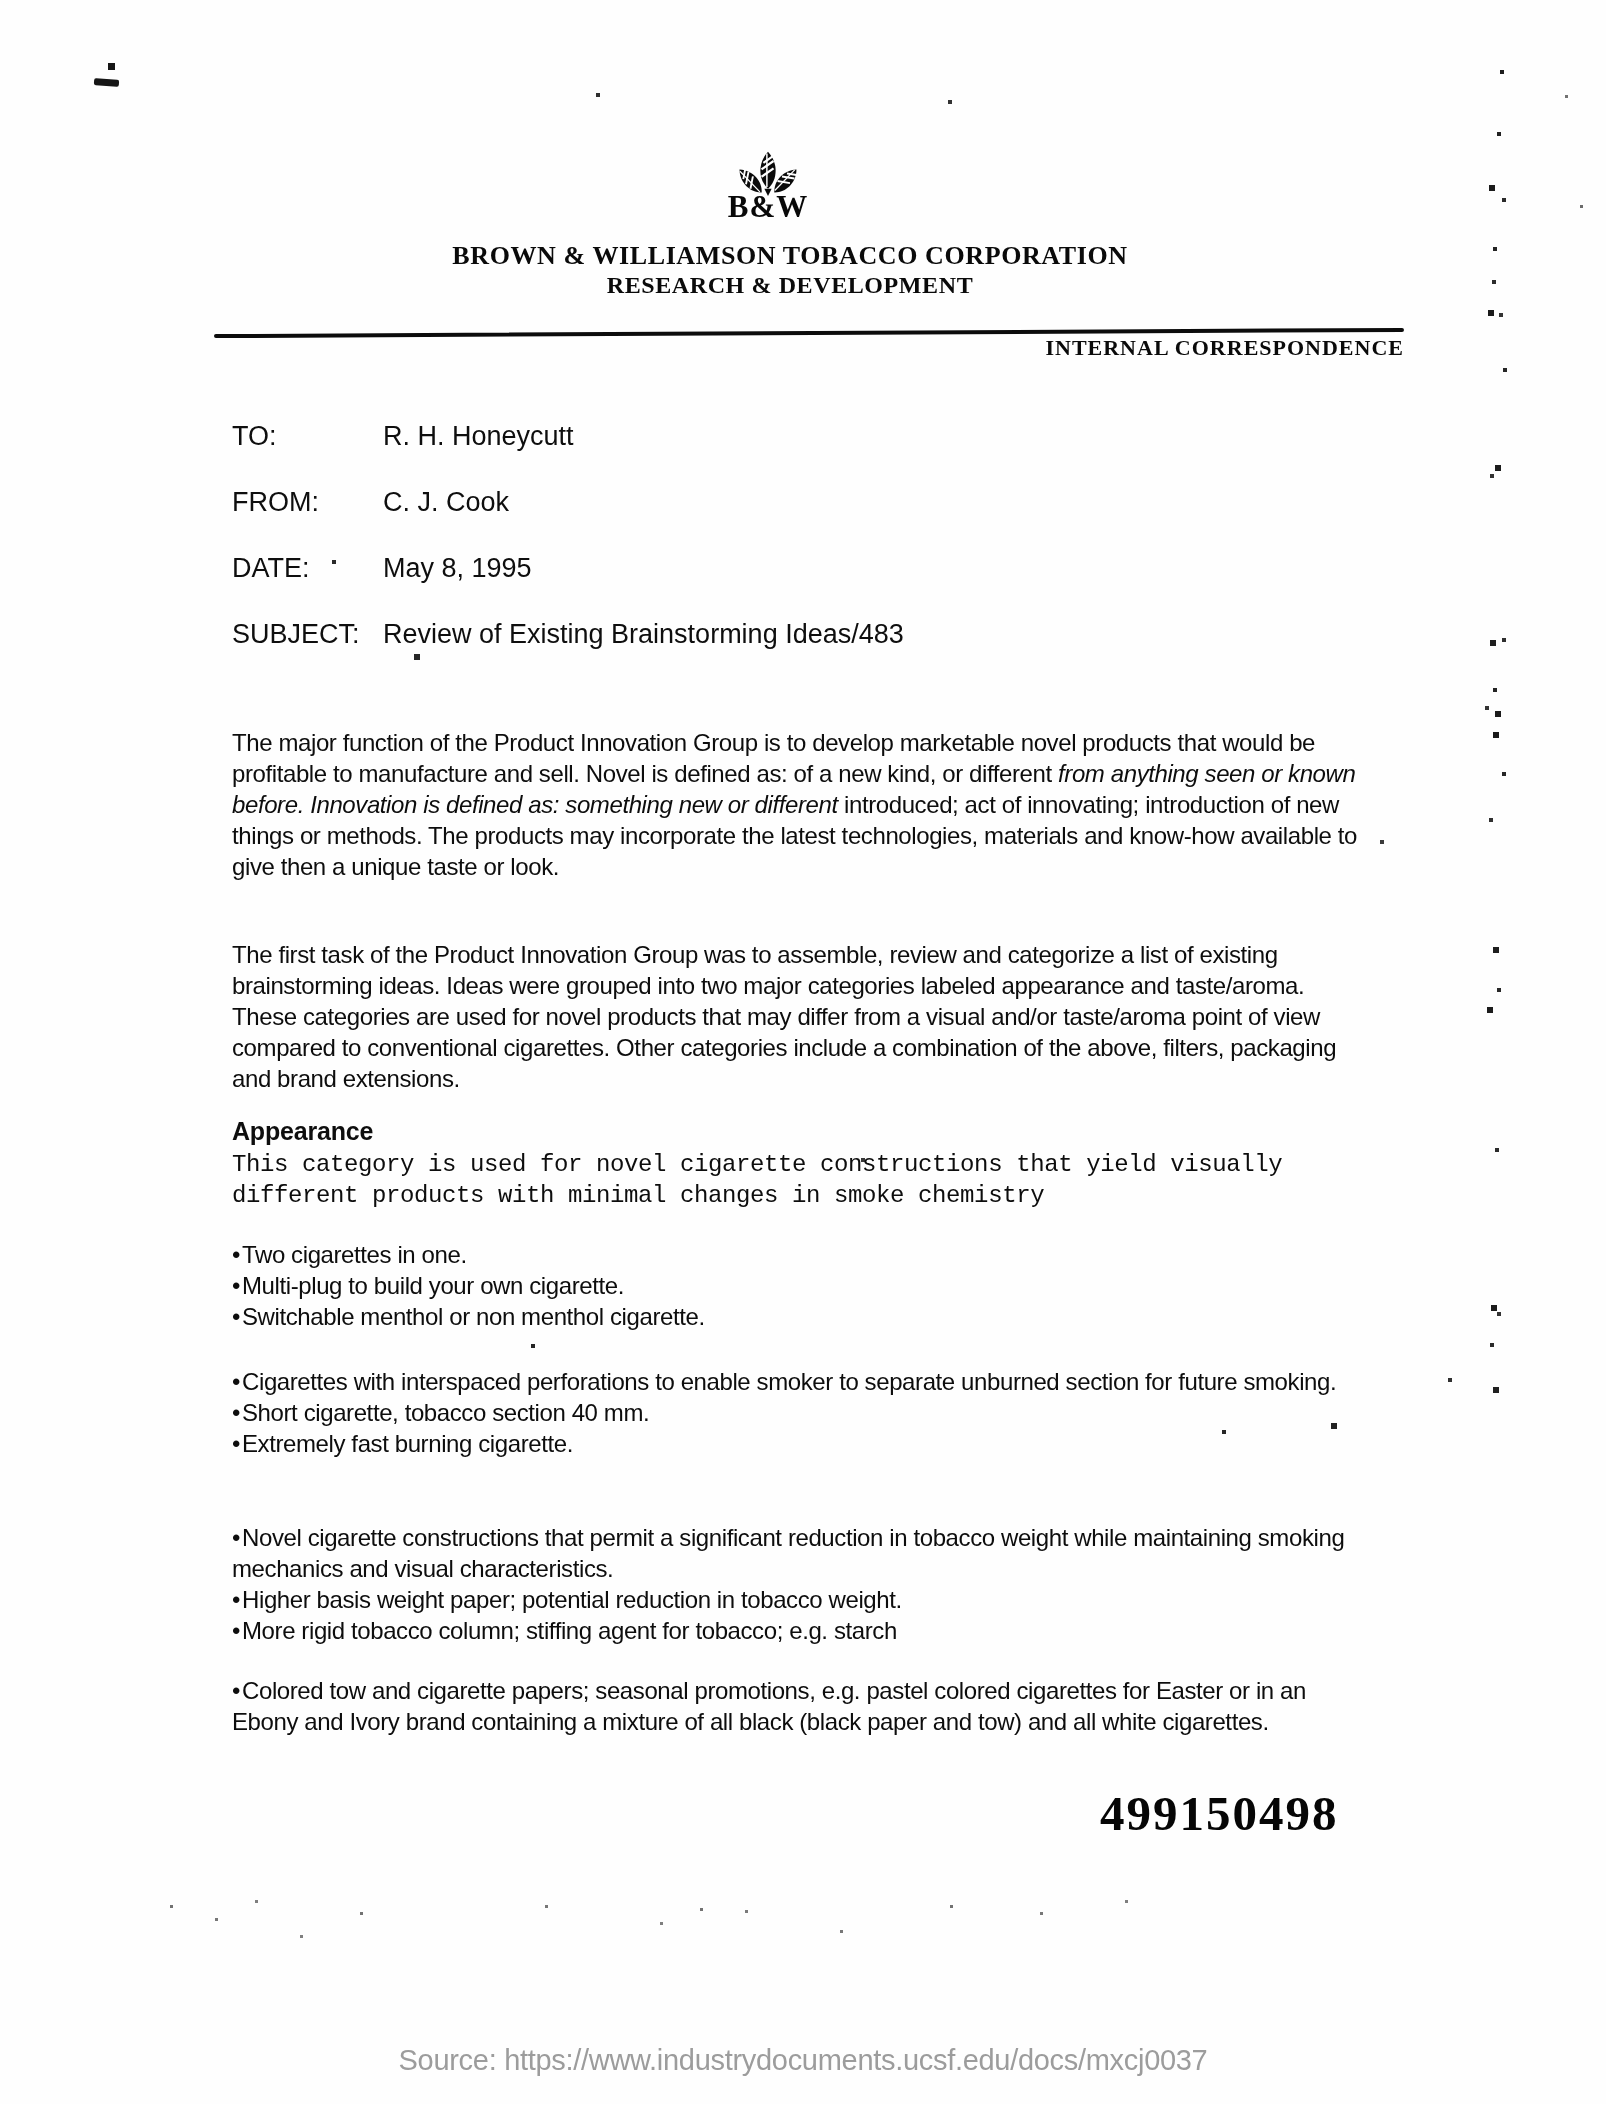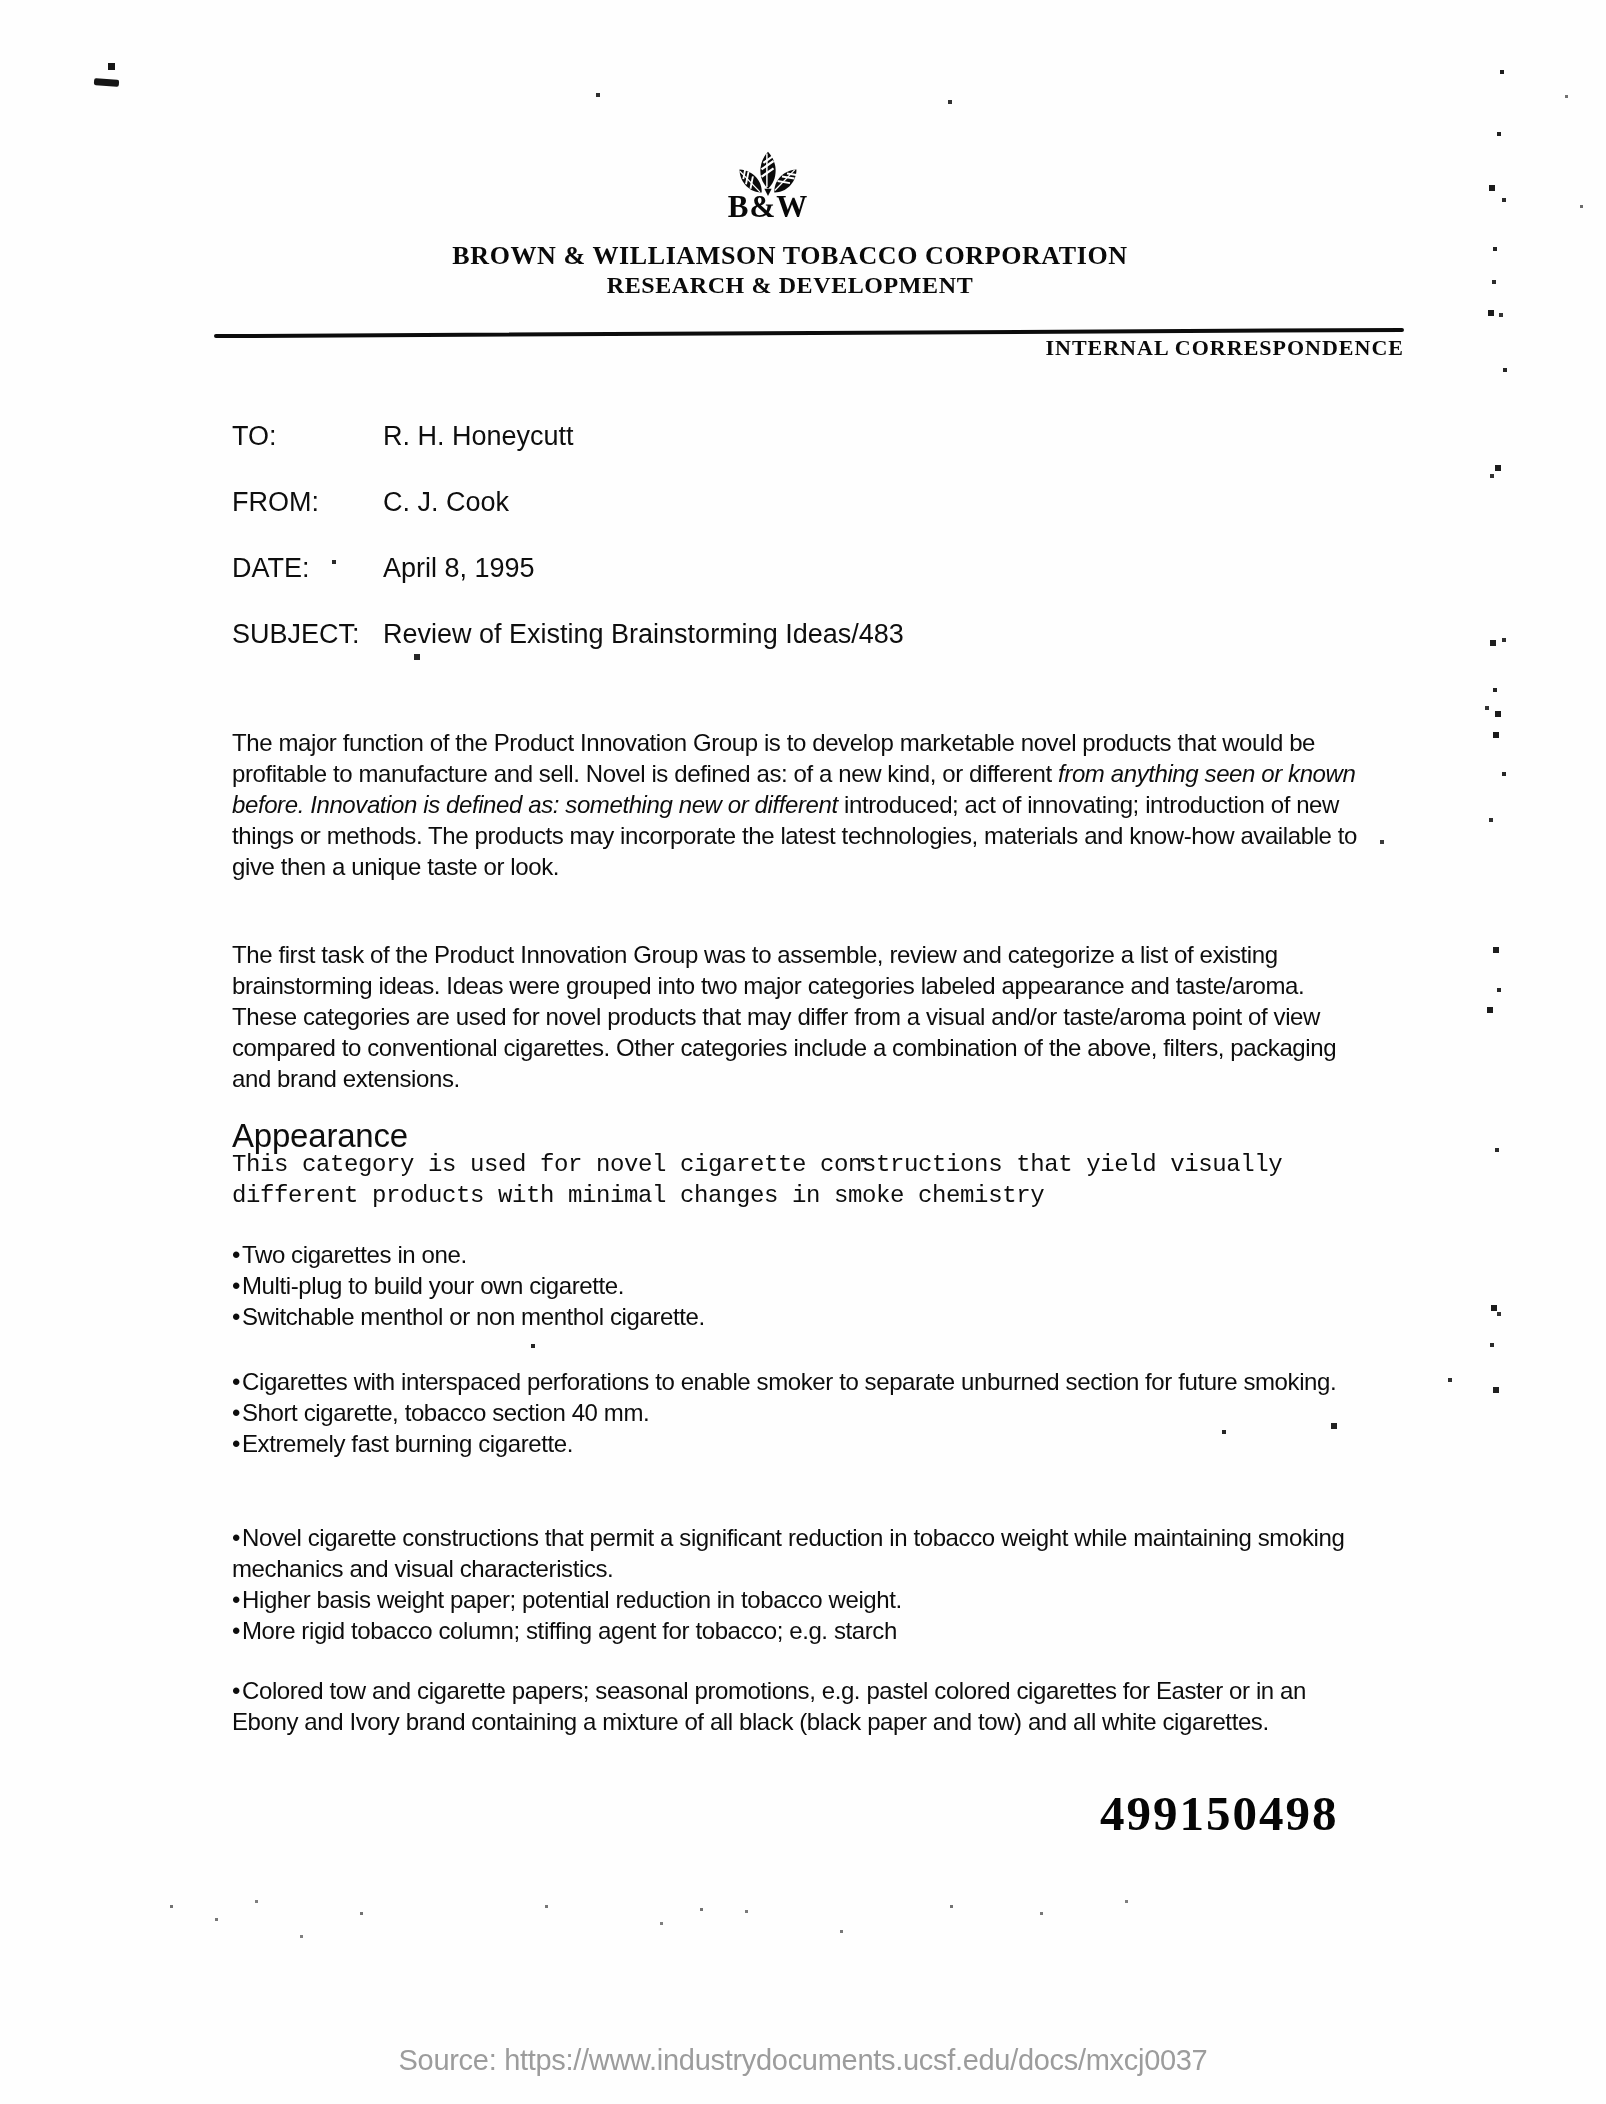--- a/index.html
+++ b/index.html
@@ -47,21 +47,21 @@
   
   .bodytext{
     position:absolute;left:232px;width:1128px;
     font-size:24px;line-height:31px;letter-spacing:-0.4px;color:#0d0d0d;
   }
   .p1{top:727px;}
   .p2{top:939px;}
   .italic{font-style:italic;}
   .appearance-h{
     position:absolute;top:1117px;left:232px;
-    font-size:33px;font-weight:normal;letter-spacing:-0.2px;
+    font-size:25px;font-weight:bold;letter-spacing:-0.2px;
   }
   .intro{top:1149px;font-family:Liberation Mono, monospace;}
   ul.blist{list-style:none;margin:0;padding:0;position:absolute;left:232px;width:1128px;
     font-size:24px;line-height:31px;letter-spacing:-0.4px;color:#0d0d0d;}
   .g1{top:1239px;} .g2{top:1366px;} .g3{top:1522px;} .g4{top:1675px;}
   .b-dot::before{content:"\2022";margin-right:2px;}
   
   .doc-number{
     position:absolute;top:1785px;left:1100px;
     font-family:"Liberation Serif",serif;font-weight:bold;
@@ -137,21 +137,21 @@
     <div class="field-row">
       <span class="field-label">TO:</span>
       <span class="field-value">R. H. Honeycutt</span>
     </div>
     <div class="field-row">
       <span class="field-label">FROM:</span>
       <span class="field-value">C. J. Cook</span>
     </div>
     <div class="field-row">
       <span class="field-label">DATE:</span>
-      <span class="field-value">April 8, 1995</span>
+      <span class="field-value">May 8, 1995</span>
     </div>
     <div class="field-row">
       <span class="field-label">SUBJECT:</span>
       <span class="field-value">Review of Existing Brainstorming Ideas/483</span>
     </div>
   </div>
 
   <div class="bodytext p1"><span>The major function of the Product Innovation Group is to develop marketable novel products that would be profitable to manufacture and sell. Novel is defined as: of a new kind, or different </span><span class="italic">from anything seen or known before. Innovation is defined as: something new or different </span><span>introduced; act of innovating; introduction of new things or methods. The products may incorporate the latest technologies, materials and know-how available to give then a unique taste or look.</span></div>
 
   <div class="bodytext p2">The first task of the Product Innovation Group was to assemble, review and categorize a list of existing brainstorming ideas. Ideas were grouped into two major categories labeled appearance and taste/aroma. These categories are used for novel products that may differ from a visual and/or taste/aroma point of view compared to conventional cigarettes. Other categories include a combination of the above, filters, packaging and brand extensions.</div>

